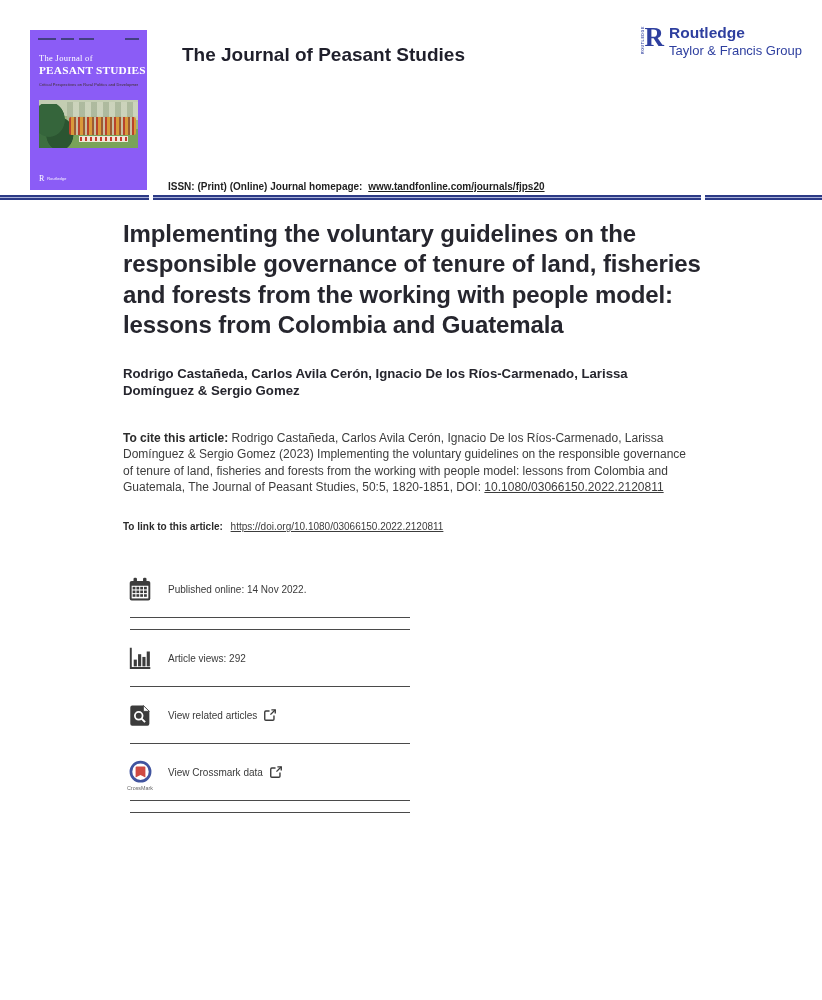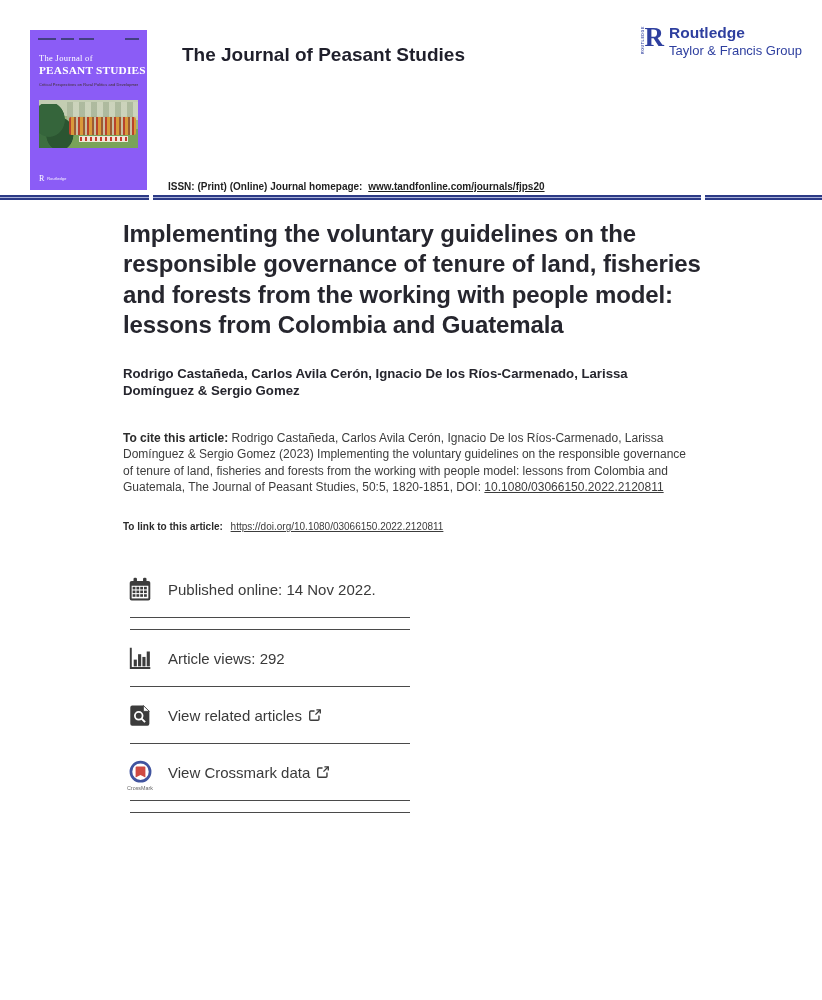--- a/index.html
+++ b/index.html
@@ -51,21 +51,21 @@
   .art-title { position:absolute; left:123px; top:219px; width:600px; font-size:24px; line-height:1.27; font-weight:700; color:#26262e; letter-spacing:-.1px; }
   .authors { position:absolute; left:123px; top:365px; width:560px; font-size:13.2px; line-height:1.3; font-weight:700; color:#26262e; }
   .cite { position:absolute; left:123px; top:430px; width:567px; font-size:12px; line-height:1.37; color:#3c3c3c; }
   .cite .b, .linkline .b { font-weight:700; color:#2b2b2b; }
   .linkline { position:absolute; left:123px; top:521px; font-size:10px; color:#3c3c3c; }
   .linkline .link { margin-left:5px; }
   
   .actions { position:absolute; left:122px; top:572px; width:300px; }
   .action-row { display:flex; align-items:center; gap:14px; height:34px; margin-left:4px; }
   .action-icon { width:28px; display:flex; justify-content:center; position:relative; flex:none; }
-  .action-label { font-size:15px; color:#3a3a3a; display:flex; align-items:center; gap:7px; white-space:nowrap; }
+  .action-label { font-size:10px; color:#3a3a3a; display:flex; align-items:center; gap:7px; white-space:nowrap; }
   .cm-caption { position:absolute; left:-7px; top:25px; width:42px; text-align:center; font-size:5.4px; color:#666; }
   .sep { border-top:1.6px solid #4a4a4a; margin:11px 0 11px 8px; width:280px; }
   svg { display:block; }
 </style>
 </head>
 <body>
 
 <div class="page">
 
   <div class="cover">

